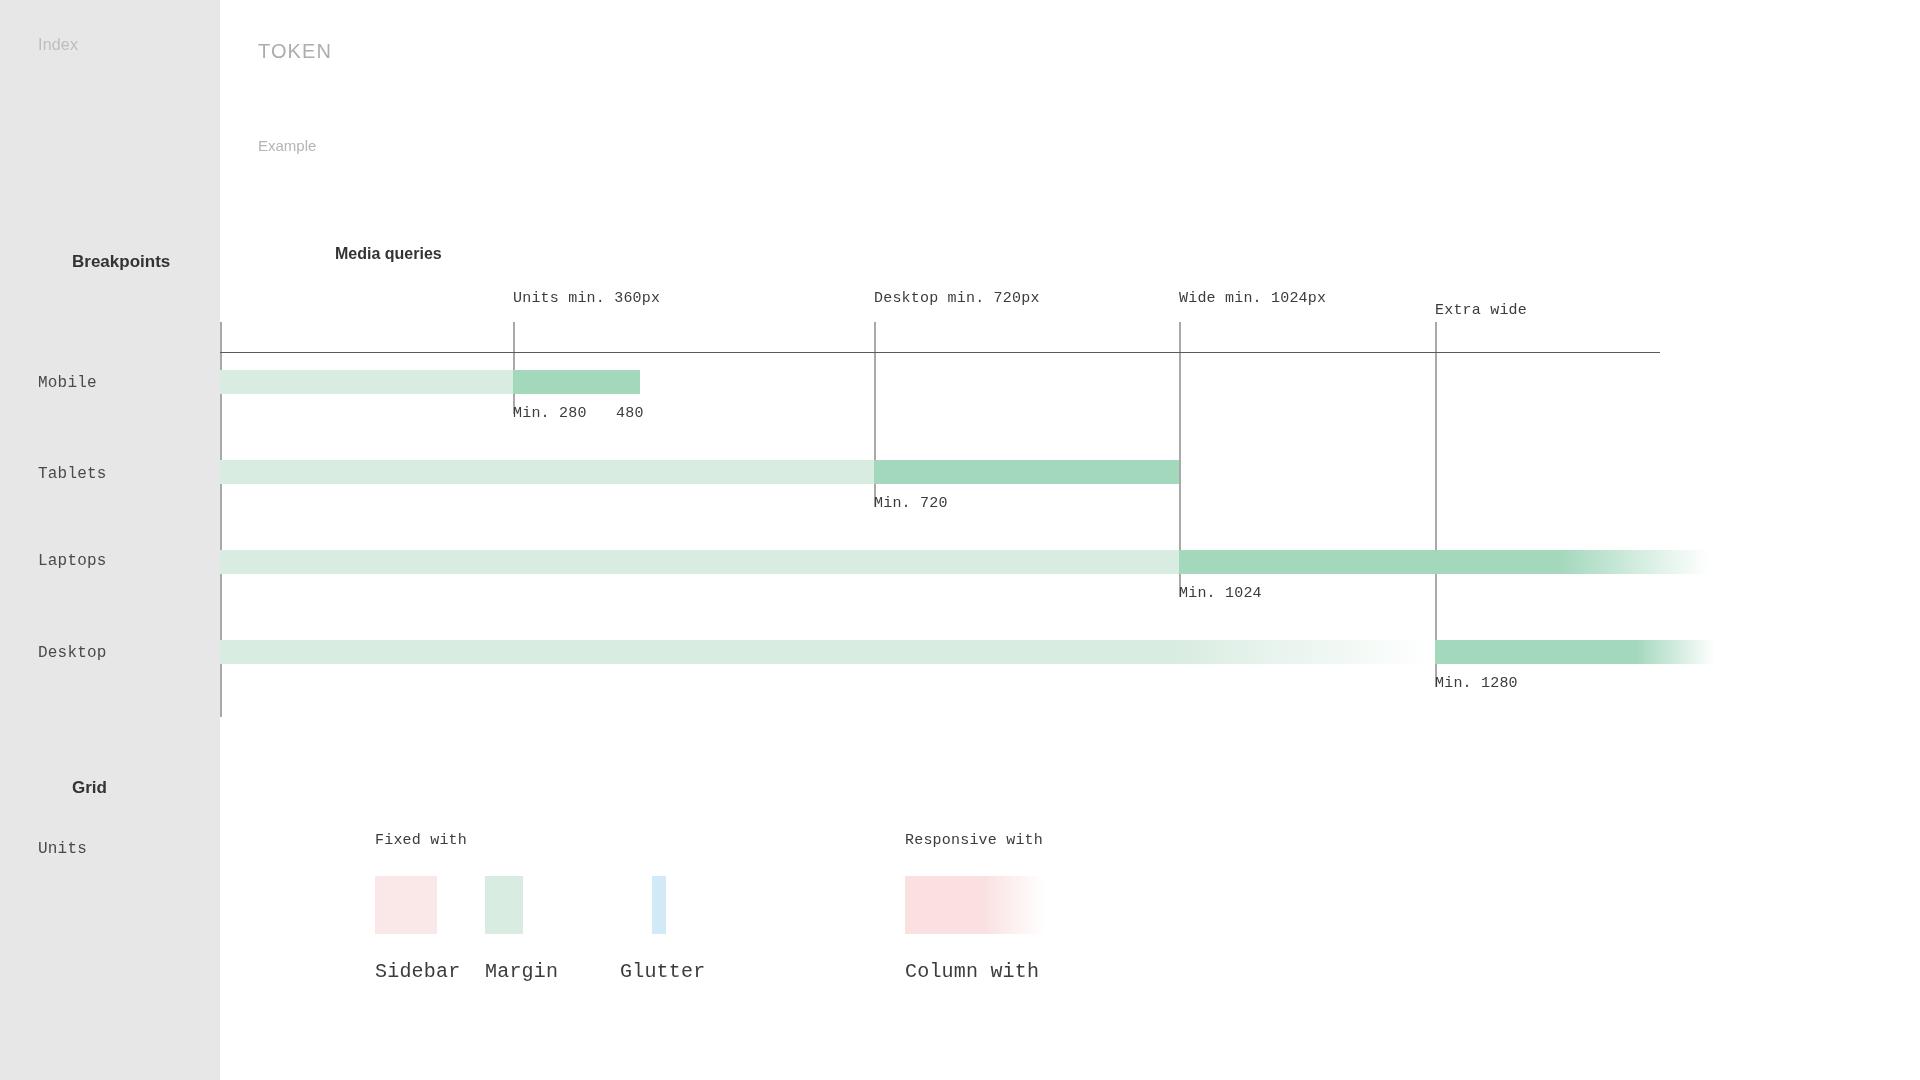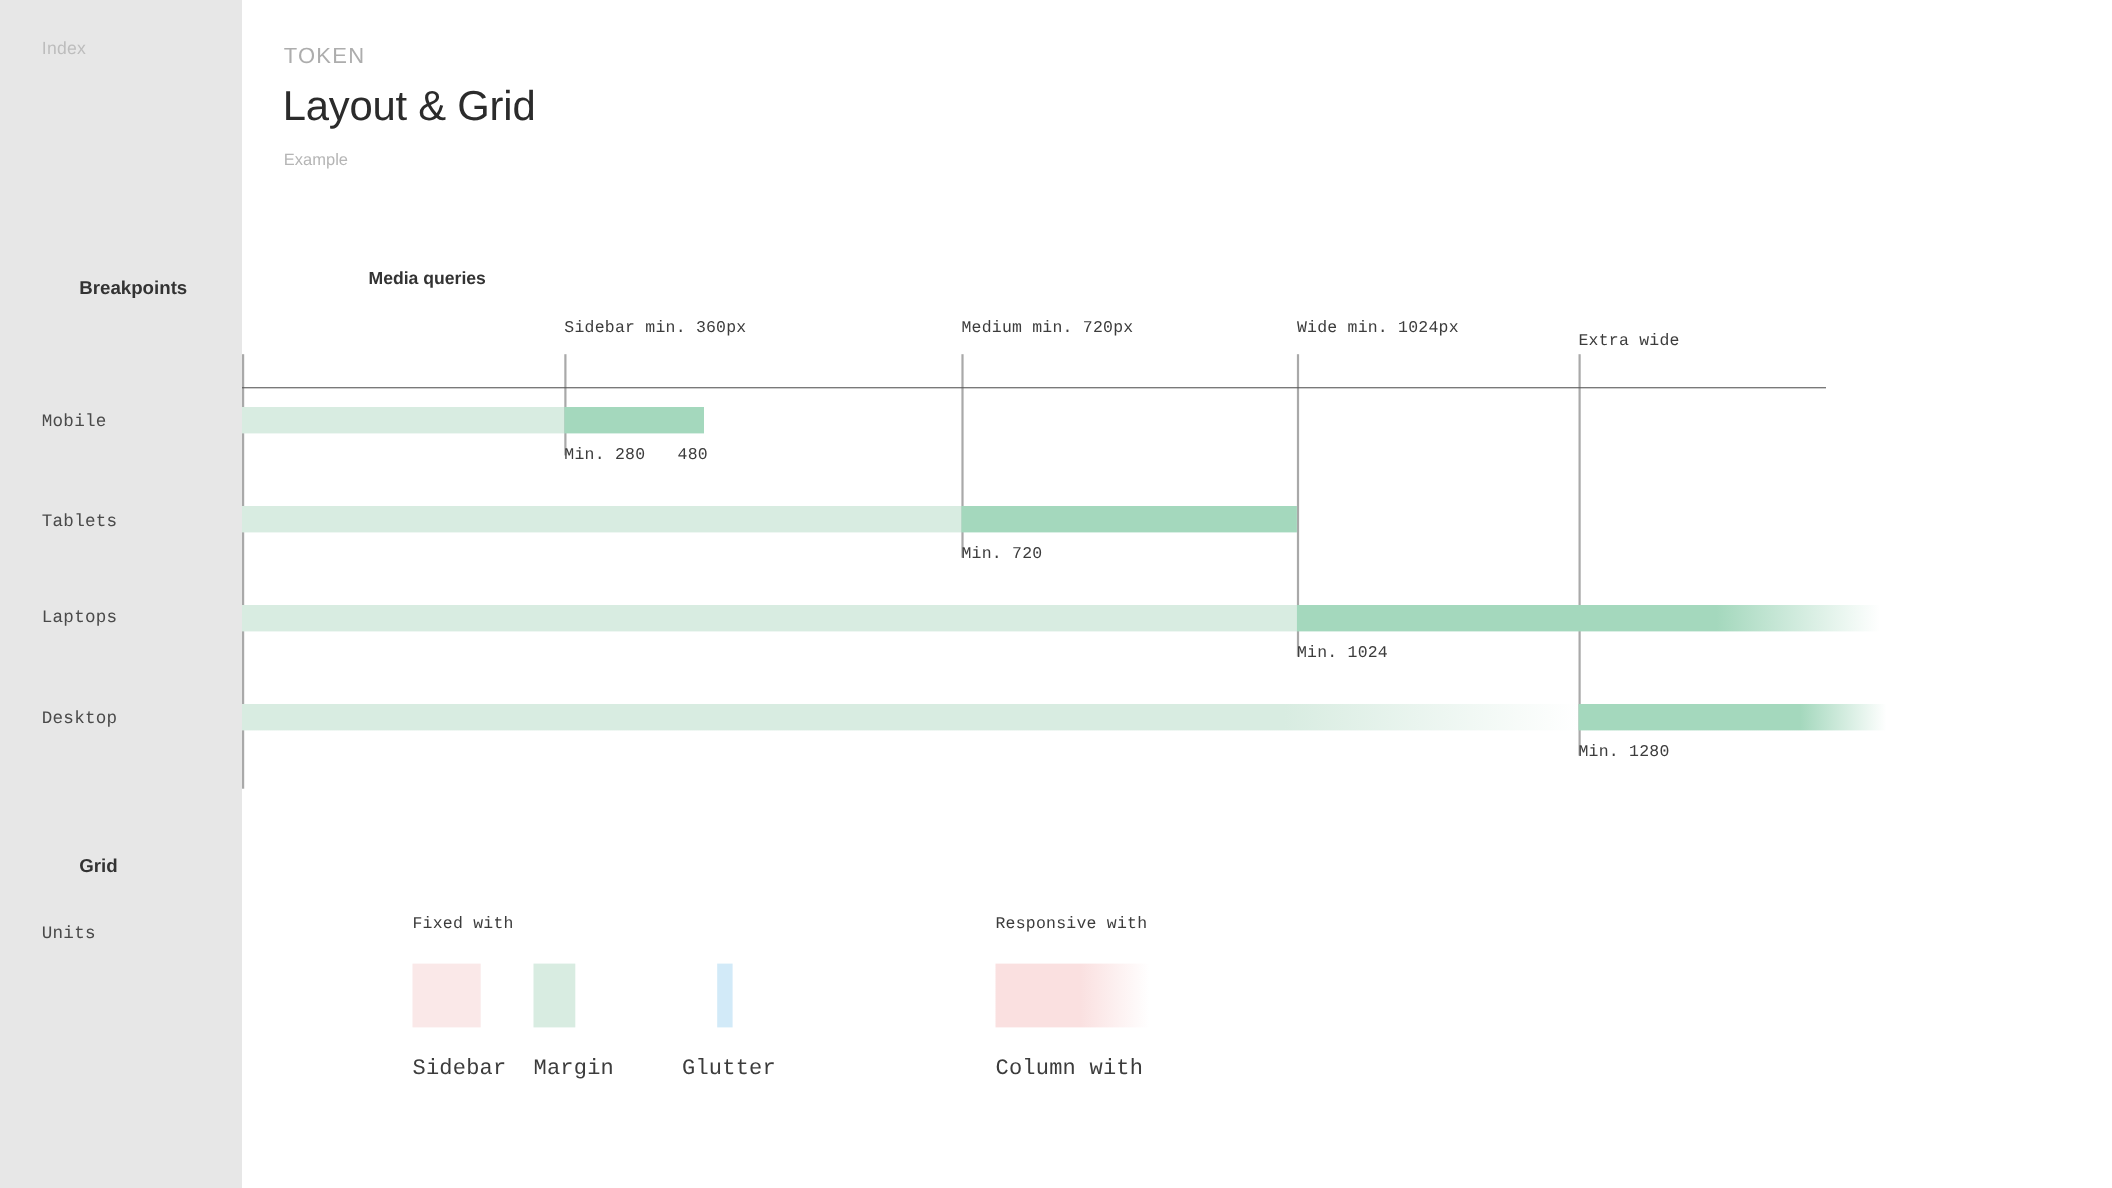--- a/index.html
+++ b/index.html
@@ -124,29 +124,28 @@
     <div class="sb-item i-laptops">Laptops</div>
     <div class="sb-item i-desktop">Desktop</div>
 
     <div class="sb-group g-grid">Grid</div>
     <div class="sb-item i-units">Units</div>
   </nav>
 
   <main class="main">
 
     <div class="eyebrow">TOKEN</div>
-    <h1 class="page-title">Layout &amp; Grid</h1>
     <div class="subtitle">Example</div>
 
     <h2 class="section-title">Media queries</h2>
 
     <div class="chart">
 
-      <div class="bp-label" style="left:293px;">Sidebar min. 360px</div>
-      <div class="bp-label" style="left:654px;">Medium min. 720px</div>
+      <div class="bp-label" style="left:293px;">Units min. 360px</div>
+      <div class="bp-label" style="left:654px;">Desktop min. 720px</div>
       <div class="bp-label" style="left:959px;">Wide min. 1024px</div>
       <div class="bp-label" style="left:1215px;margin-top:12px;">Extra wide</div>
 
       <div class="axis-v" style="left:0px;   height:395px;"></div>
       <div class="axis-v" style="left:293px; height:92px;"></div>
       <div class="axis-v" style="left:654px; height:185px;"></div>
       <div class="axis-v" style="left:959px; height:275px;"></div>
       <div class="axis-v" style="left:1215px;height:365px;"></div>
 
       <div class="axis-h" style="left:0px; top:62px; width:1440px;"></div>

